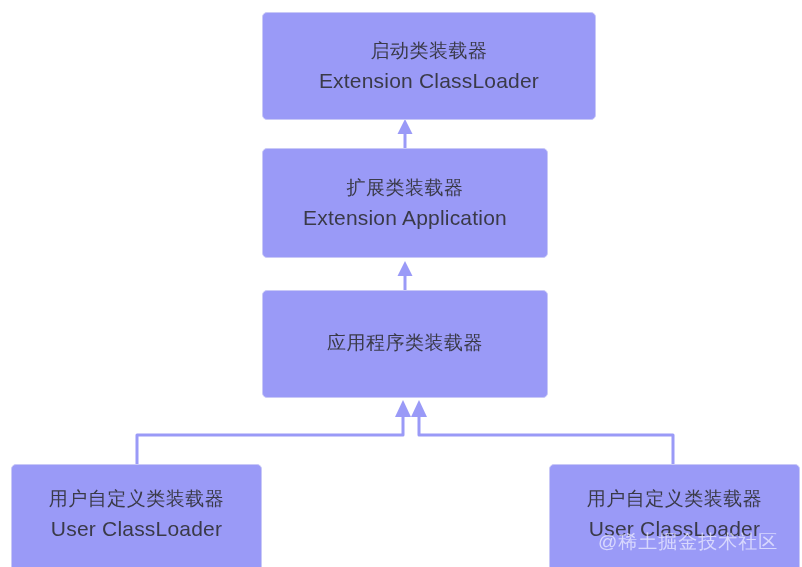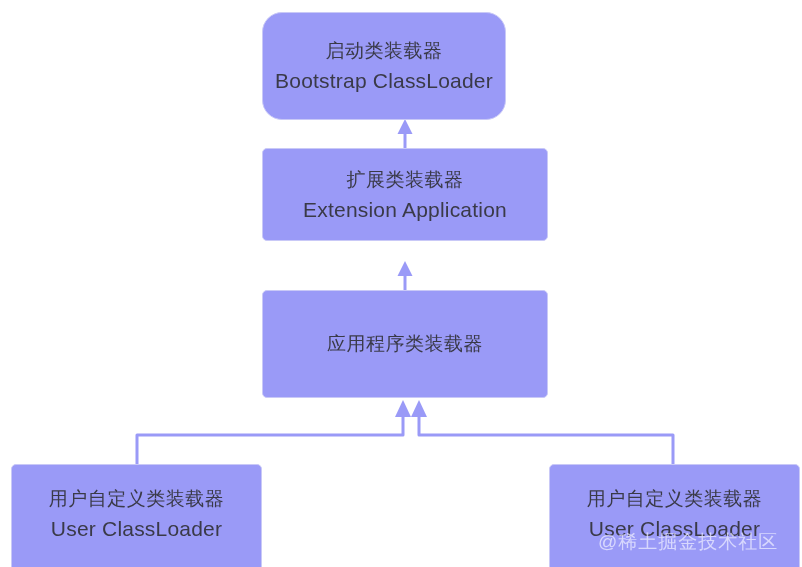--- a/index.html
+++ b/index.html
@@ -46,23 +46,23 @@
     letter-spacing: 0.5px;
     white-space: nowrap;
   }
   .node .en {
     font-size: 21px;
     line-height: 30px;
     letter-spacing: 0.2px;
     white-space: nowrap;
   }
   
-  #node-bootstrap   { left: 262px; top: 12px;  width: 244px; height: 108px; border-radius: 20px; }
-  #node-extension   { left: 262px; top: 148px; width: 286px; height: 93px; }
-  #node-application { left: 262px; top: 290px; width: 286px; height: 108px; }
+  #node-bootstrap   { left: 262px; top: 12px;  width: 334px; height: 108px; }
+  #node-extension   { left: 262px; top: 148px; width: 286px; height: 110px; }
+  #node-application { left: 262px; top: 290px; width: 286px; height: 108px; font-family: Liberation Mono, monospace; }
   #node-user-left   { left: 11px;  top: 464px; width: 251px; height: 112px; }
   #node-user-right  { left: 549px; top: 464px; width: 251px; height: 112px; }
 
   #node-user-left .cn, #node-user-right .cn,
   #node-user-left .en, #node-user-right .en {
     position: relative;
     top: -6px;
   }
 
   .watermark {
@@ -101,21 +101,21 @@
     </g>
 
     <g>
       <path d="M 673 464 L 673 435 L 419 435 L 419 417" fill="none" stroke="#9a9af7" stroke-width="3" stroke-linejoin="round"></path>
       <polygon points="419,400 411,417 427,417" fill="#9a9af7"></polygon>
     </g>
   </svg>
 
   <div class="node" id="node-bootstrap">
     <span class="cn">启动类装载器</span>
-    <span class="en">Bootstrap ClassLoader</span>
+    <span class="en">Extension ClassLoader</span>
   </div>
 
   <div class="node" id="node-extension">
     <span class="cn">扩展类装载器</span>
     <span class="en">Extension Application</span>
   </div>
 
   <div class="node" id="node-application">
     <span class="cn">应用程序类装载器</span>
   </div>

